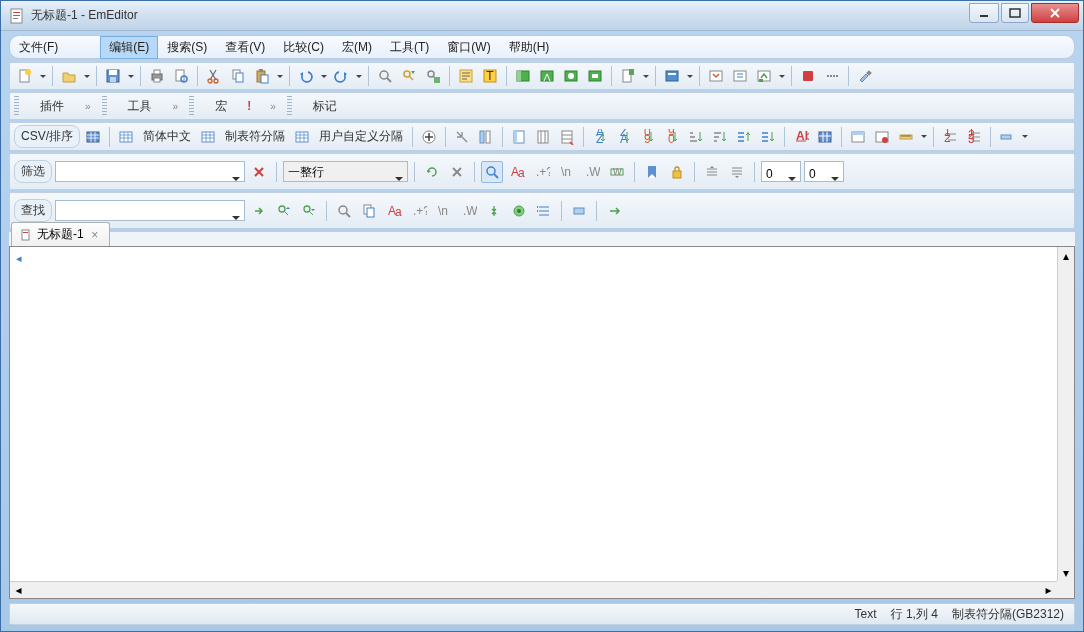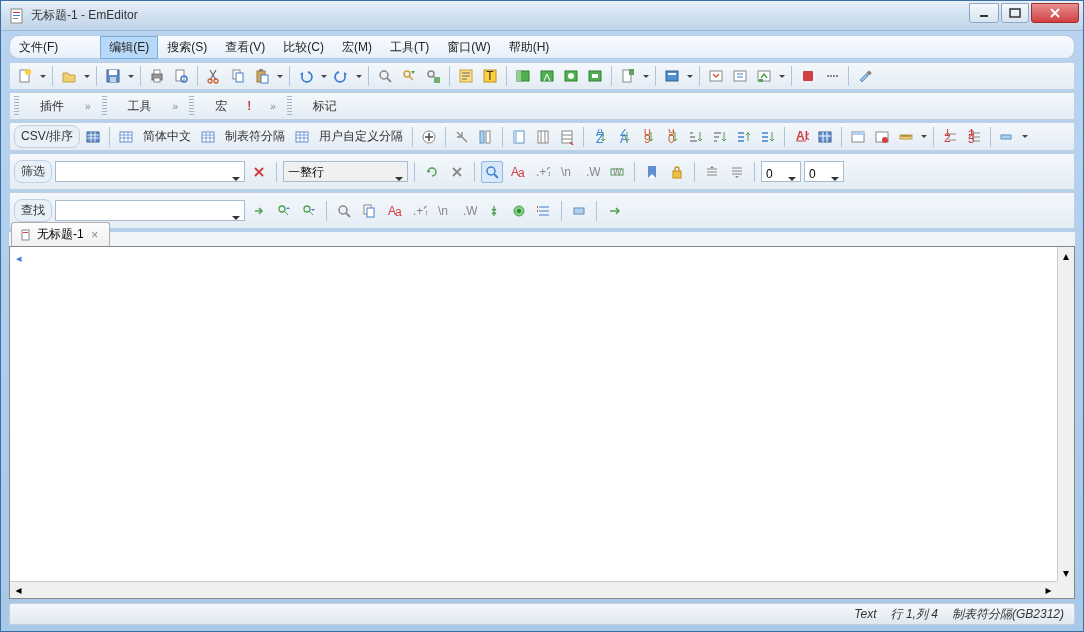--- a/index.html
+++ b/index.html
@@ -51,21 +51,21 @@
 .scrollbar-v { position: absolute; right: 0; top: 0; bottom: 17px; width: 17px; background: #f0f0f0; border-left: 1px solid #ccc; }
 .scrollbar-v .arrow { position: absolute; left: 0; right: 0; height: 17px; display: flex; align-items: center; justify-content: center; }
 .scrollbar-v .arrow.up { top: 0; }
 .scrollbar-v .arrow.down { bottom: 0; }
 .scrollbar-h { position: absolute; left: 0; right: 17px; bottom: 0; height: 17px; background: #f0f0f0; border-top: 1px solid #ccc; }
 .scrollbar-h .arrow { position: absolute; top: 0; bottom: 0; width: 17px; display: flex; align-items: center; justify-content: center; }
 .scrollbar-h .arrow.left { left: 0; }
 .scrollbar-h .arrow.right { right: 0; }
 .scroll-corner { position: absolute; right: 0; bottom: 0; width: 17px; height: 17px; background: #f0f0f0; }
 
-.statusbar { height: 22px; background: linear-gradient(to bottom, #f4f8fc, #e0e8f0); border-top: 1px solid #b8cce0; margin: 0 8px 6px 8px; display: flex; align-items: center; justify-content: flex-end; padding: 0 10px; gap: 14px; color: #333; border: 1px solid #c0d0e0; border-radius: 2px; font-style: italic; }
+.statusbar { height: 22px; background: linear-gradient(to bottom, #f4f8fc, #e0e8f0); border-top: 1px solid #b8cce0; margin: 0 8px 6px 8px; display: flex; align-items: center; justify-content: flex-end; padding: 0 10px; gap: 14px; color: #333; border: 1px solid #c0d0e0; border-radius: 2px; }
 
 
 .ic { width: 16px; height: 16px; display: block; }
 </style>
 </head>
 <body>
 
 <div class="window">
 
   <div class="titlebar">

